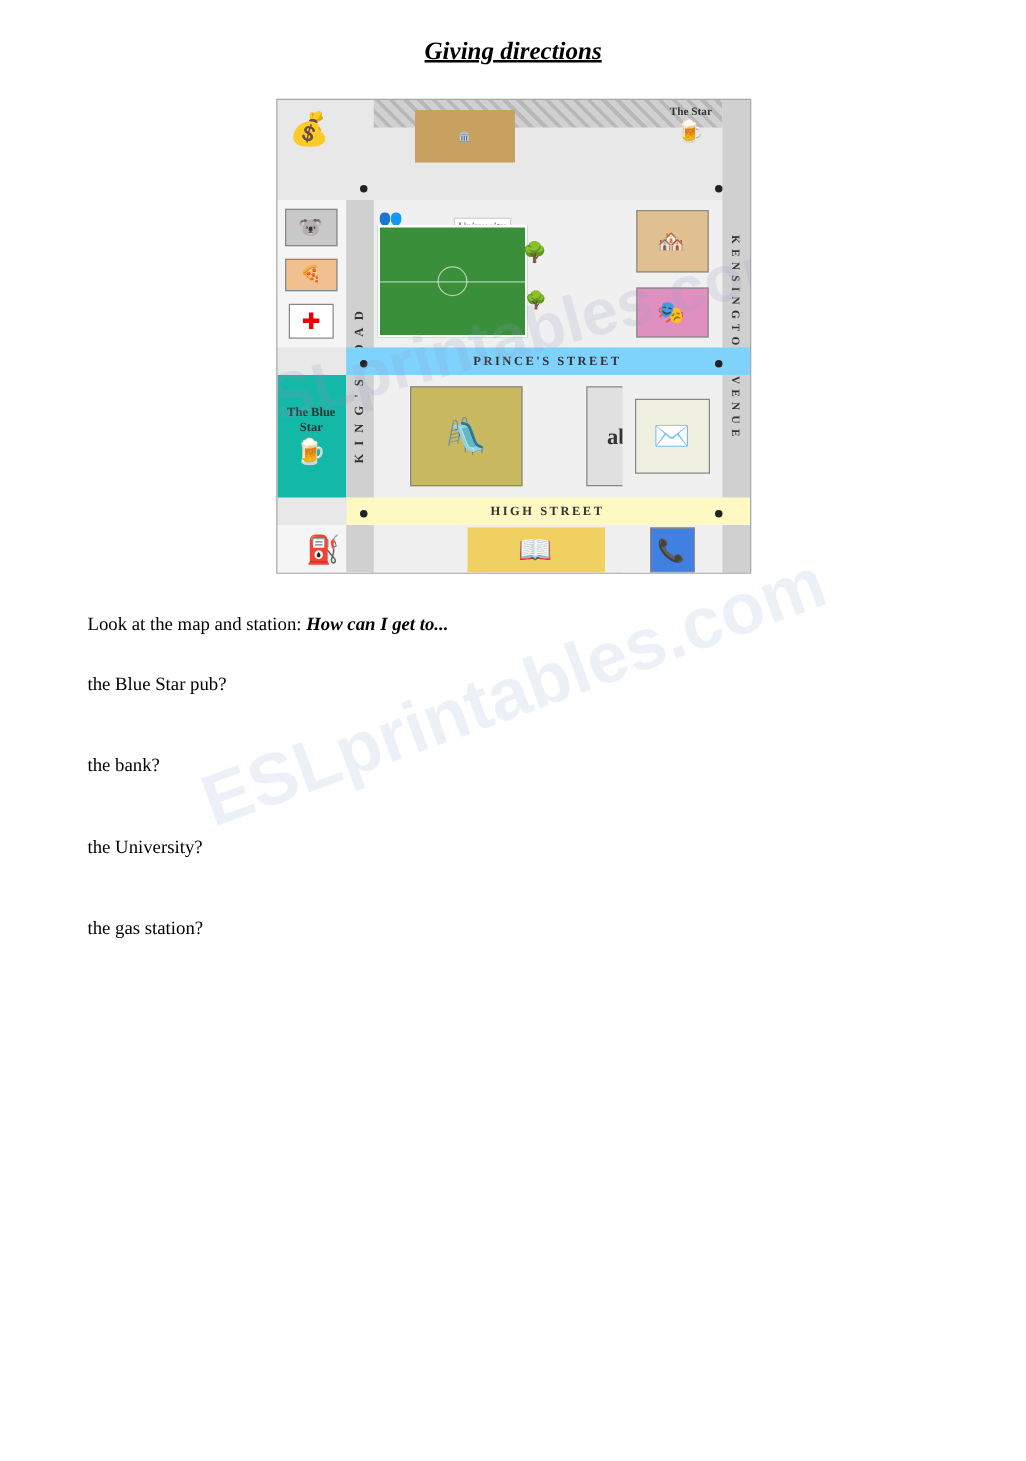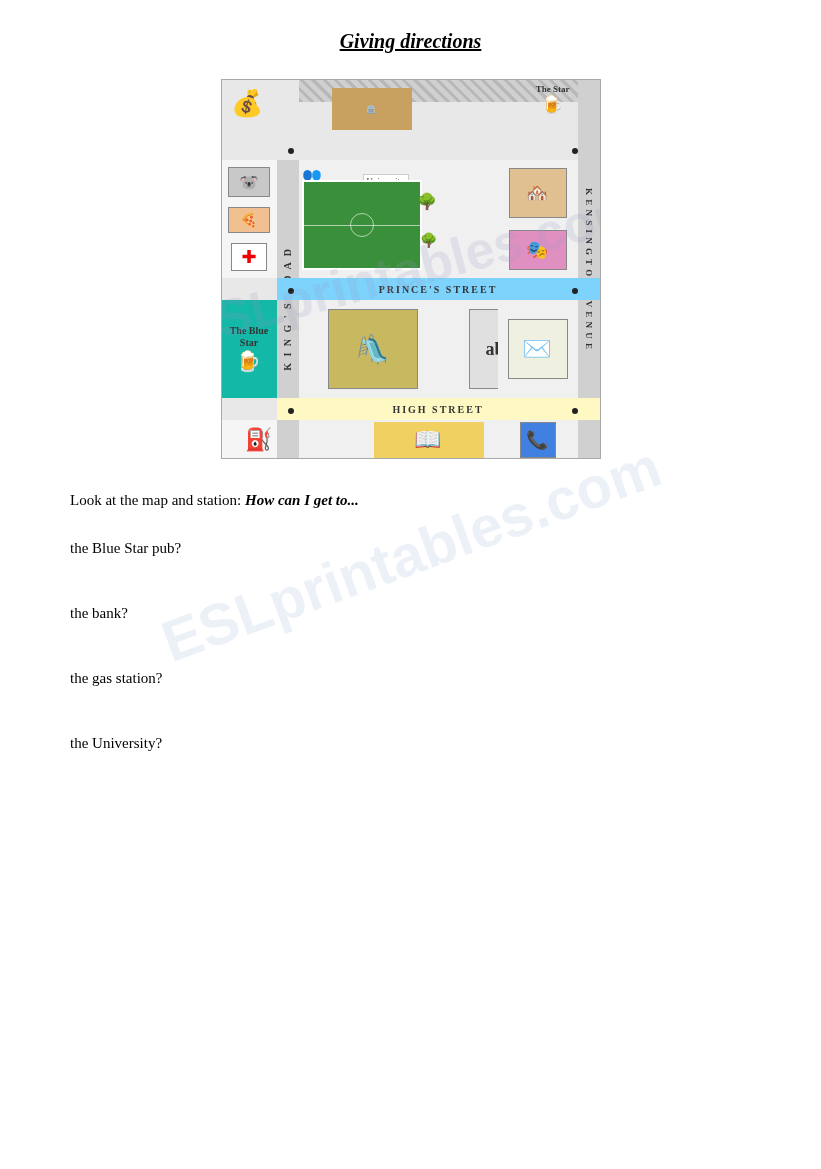--- a/index.html
+++ b/index.html
@@ -582,18 +582,18 @@
 <div class="questions-section">
 
   <p class="instruction-text">
     <span>Look at the map and station: </span><strong>How can I get to...</strong>
   </p>
 
   <p class="question-line">the Blue Star pub?</p>
 
   <p class="question-line">the bank?</p>
 
+  <p class="question-line">the University?</p>
+
   <p class="question-line">the gas station?</p>
 
-  <p class="question-line">the University?</p>
-
 
 </div>
 
 </body></html>

